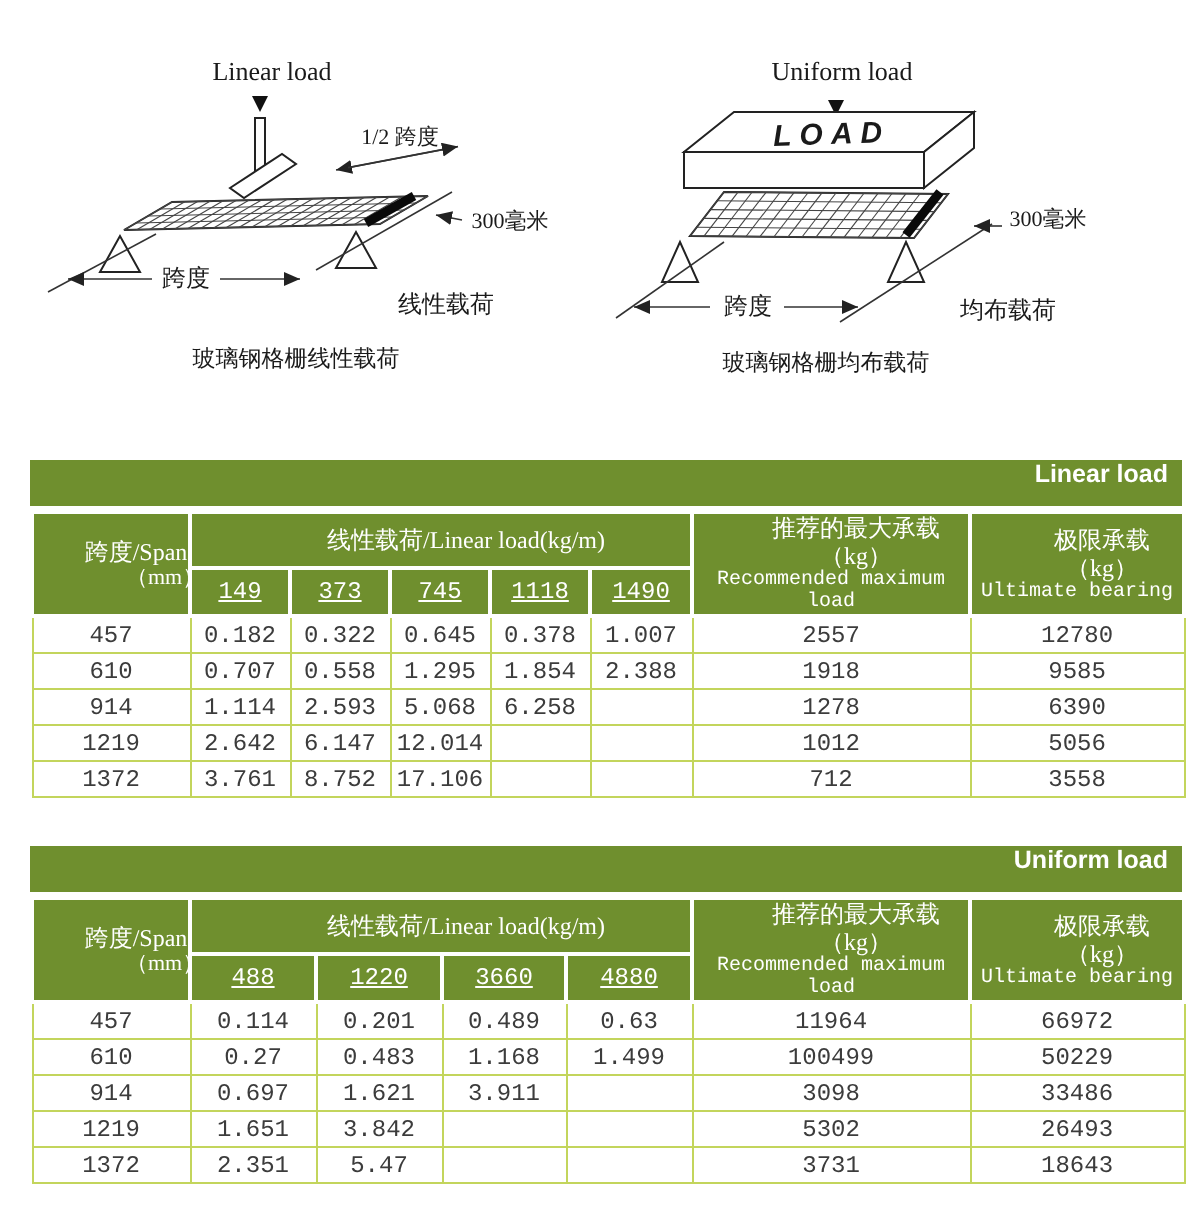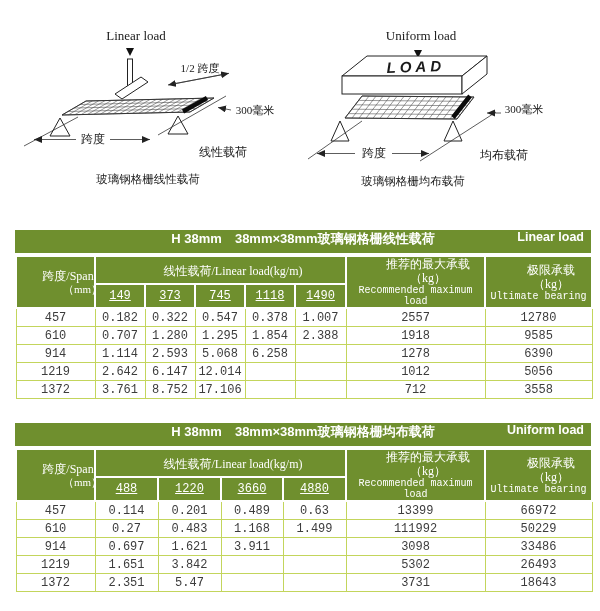--- a/index.html
+++ b/index.html
@@ -185,21 +185,20 @@
     <line class="ln" x1="92" y1="139.5" x2="129" y2="139.5" marker-end="url(#ah2)"></line>
     <text class="lbl-zh" x="74" y="143" text-anchor="middle">跨度</text>
   </g>
 
   <text class="lbl-zh" x="204" y="145" text-anchor="middle">均布载荷</text>
   <text class="caption" x="113" y="171" text-anchor="middle">玻璃钢格栅均布载荷</text>
 </svg>
 
 <div class="datasheet" style="top:230px">
   <div class="titlebar">
-    <span>H 38mm　38mm×38mm玻璃钢格栅线性载荷</span>
     <span class="badge">Linear load</span>
   </div>
   <table class="g-table">
     <colgroup>
       <col style="width:79px">
         <col style="width:50px">
         <col style="width:50px">
         <col style="width:50px">
       <col style="width:50px">
         <col style="width:51px">
@@ -230,30 +229,30 @@
         <th class="th-num">745</th>
         <th class="th-num">1118</th>
         <th class="th-num">1490</th>
       </tr>
     </thead>
     <tbody>
         <tr>
           <td>457</td>
           <td>0.182</td>
           <td>0.322</td>
-          <td>0.547</td>
+          <td>0.645</td>
           <td>0.378</td>
           <td>1.007</td>
           <td>2557</td>
           <td>12780</td>
         </tr>
         <tr>
           <td>610</td>
           <td>0.707</td>
-          <td>1.280</td>
+          <td>0.558</td>
           <td>1.295</td>
           <td>1.854</td>
           <td>2.388</td>
           <td>1918</td>
           <td>9585</td>
         </tr>
         <tr>
           <td>914</td>
           <td>1.114</td>
           <td>2.593</td>
@@ -282,21 +281,20 @@
           <td></td>
           <td>712</td>
           <td>3558</td>
         </tr>
       </tbody>
   </table>
 </div>
 
 <div class="datasheet" style="top:423px">
   <div class="titlebar">
-    <span>H 38mm　38mm×38mm玻璃钢格栅均布载荷</span>
     <span class="badge">Uniform load</span>
   </div>
   <table class="g-table">
     <colgroup>
       <col style="width:79px">
         <col style="width:63px">
         <col style="width:63px">
         <col style="width:62px">
       <col style="width:63px">
         <col style="width:139px">
@@ -327,30 +325,30 @@
         <th class="th-num">4880</th>
       </tr>
     </thead>
     <tbody>
         <tr>
           <td>457</td>
           <td>0.114</td>
           <td>0.201</td>
           <td>0.489</td>
           <td>0.63</td>
-          <td>13399</td>
+          <td>11964</td>
           <td>66972</td>
         </tr>
         <tr>
           <td>610</td>
           <td>0.27</td>
           <td>0.483</td>
           <td>1.168</td>
           <td>1.499</td>
-          <td>111992</td>
+          <td>100499</td>
           <td>50229</td>
         </tr>
         <tr>
           <td>914</td>
           <td>0.697</td>
           <td>1.621</td>
           <td>3.911</td>
           <td></td>
           <td>3098</td>
           <td>33486</td>

